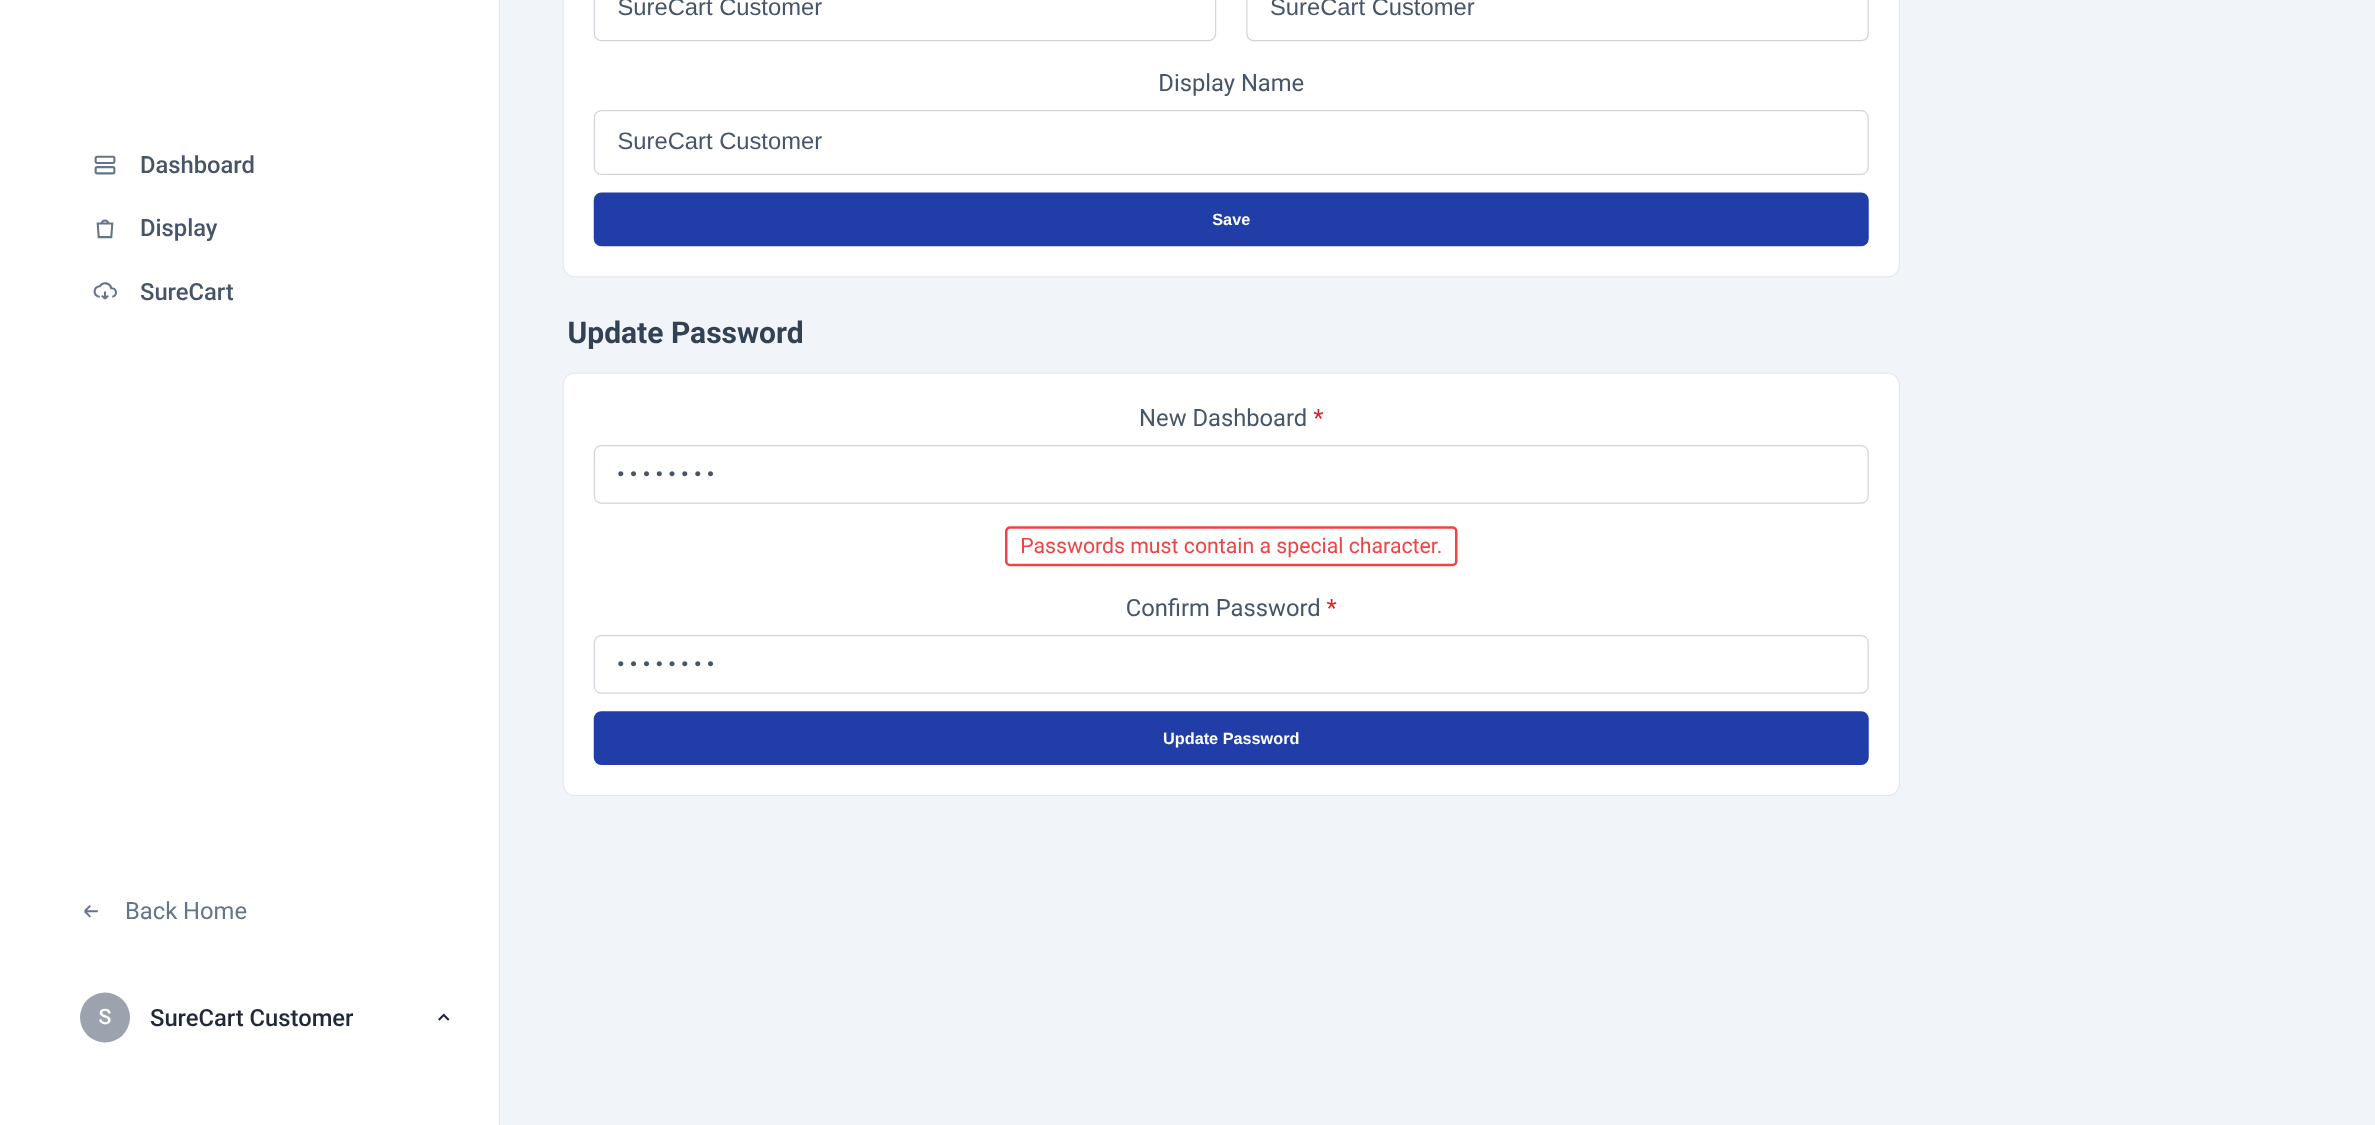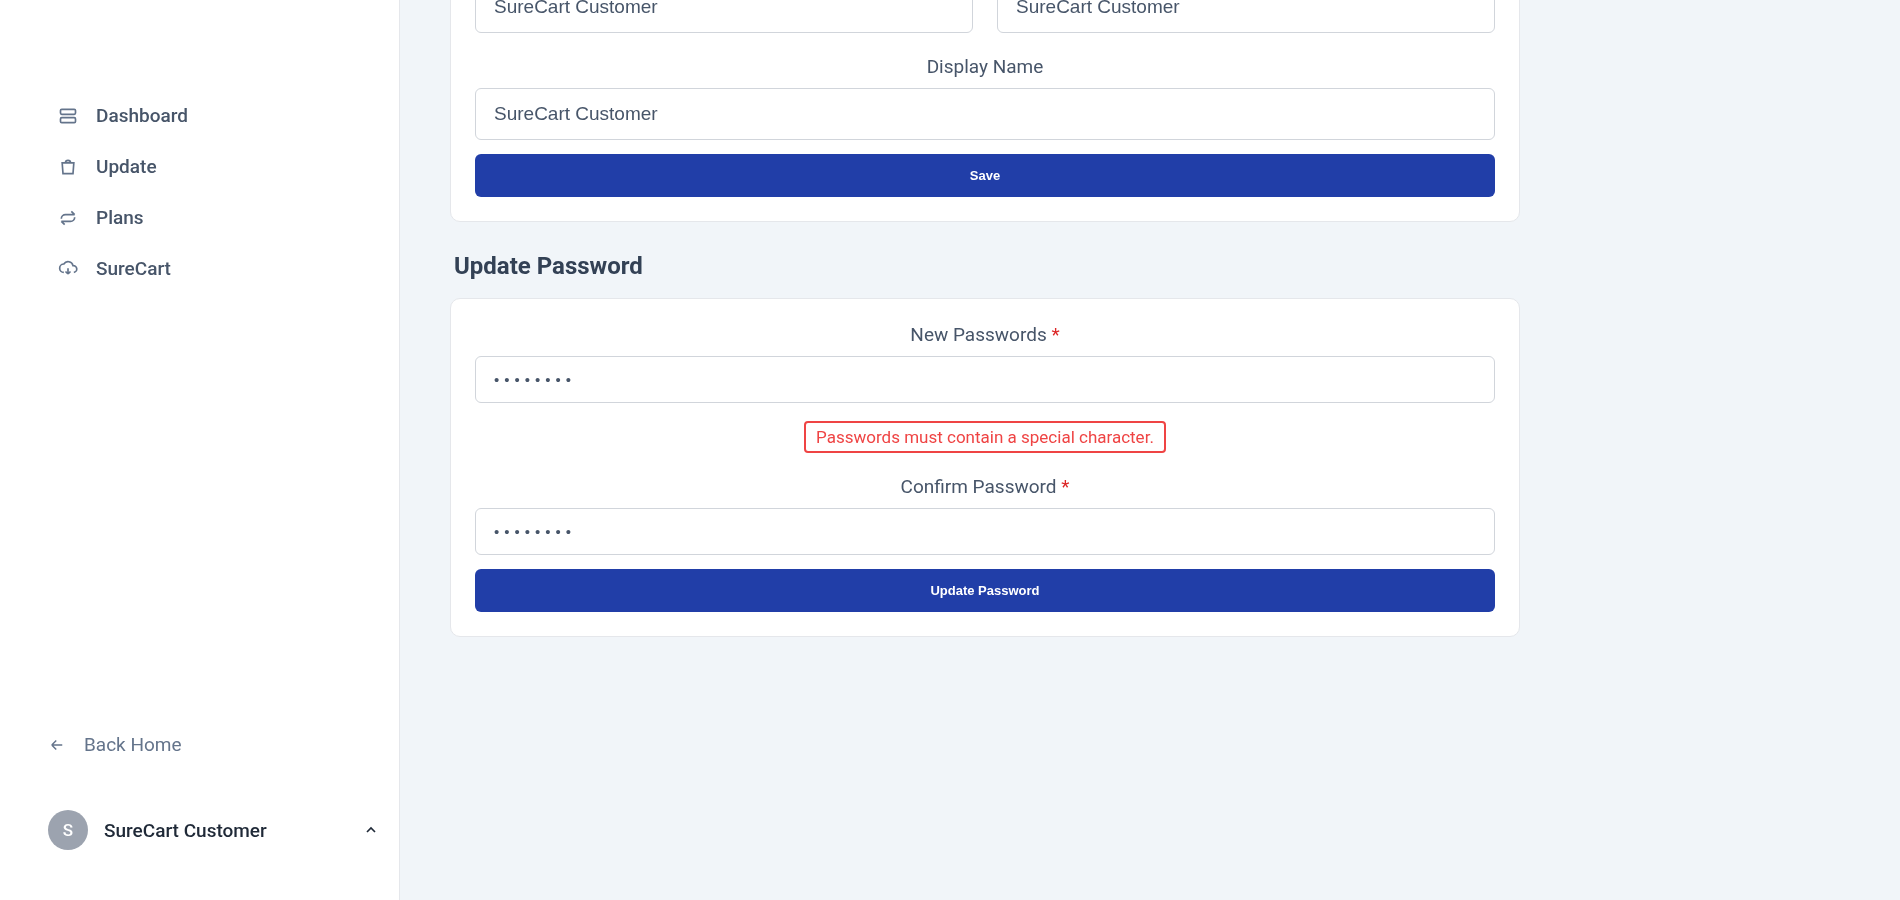--- a/index.html
+++ b/index.html
@@ -11,21 +11,21 @@
     height: 900px;
     overflow: hidden;
   }
   .app { display: flex; width: 100%; height: 100%; }
   .sidebar {
     width: 400px;
     background: #ffffff;
     border-right: 1px solid #e5e7eb;
     display: flex;
     flex-direction: column;
-    padding: 0;
+    padding: 16px;
     gap: 11px;
   }
   .sidebar-top { flex: 1; padding-top: 90px; }
   .nav-item {
     display: flex;
     align-items: center;
     gap: 18px;
     padding: 14px 20px 14px 58px;
     cursor: pointer;
     color: #475569;
@@ -136,32 +136,23 @@
         <span>Dashboard</span>
       </div>
 
       <div class="nav-item">
         <span class="icon-wrap">
           <svg width="20" height="20" viewBox="0 0 24 24" fill="none" stroke="currentColor" stroke-width="2">
               <path d="M5 7h14l-1 13H6L5 7z"></path>
               <path d="M9 7a3 3 0 016 0"></path>
             </svg>
         </span>
-        <span>Update</span>
-      </div>
-
-      <div class="nav-item">
-        <span class="icon-wrap">
-          <svg width="20" height="20" viewBox="0 0 24 24" fill="none" stroke="currentColor" stroke-width="2">
-              <path d="M20 8l-4-4M20 8H9a5 5 0 00-5 5"></path>
-              <path d="M4 16l4 4M4 16h11a5 5 0 005-5"></path>
-            </svg>
-        </span>
-        <span>Plans</span>
-      </div>
+        <span>Display</span>
+      </div>
+
 
       <div class="nav-item">
         <span class="icon-wrap">
           <svg width="20" height="20" viewBox="0 0 24 24" fill="none" stroke="currentColor" stroke-width="2">
               <path d="M7 16a5 5 0 010-10 6 6 0 0111 2 4 4 0 011 8"></path>
               <path d="M12 11v7m0 0l-3-3m3 3l3-3"></path>
             </svg>
         </span>
         <span>SureCart</span>
       </div>
@@ -206,21 +197,21 @@
       </div>
 
       <button class="btn">Save</button>
     </div>
 
     <h2 class="section-title">Update Password</h2>
 
     <div class="card" style="padding-top:24px;">
       <div class="field">
         <span class="label">
-          <span>New Passwords</span>
+          <span>New Dashboard</span>
           <span class="req">*</span>
         </span>
         <input class="input password-dots" type="text" value="••••••••" style="">
         <div>
           <span class="err-box">Passwords must contain a special character.</span>
         </div>
       </div>
 
       <div class="field" style="margin-top:22px;">
         <span class="label">

